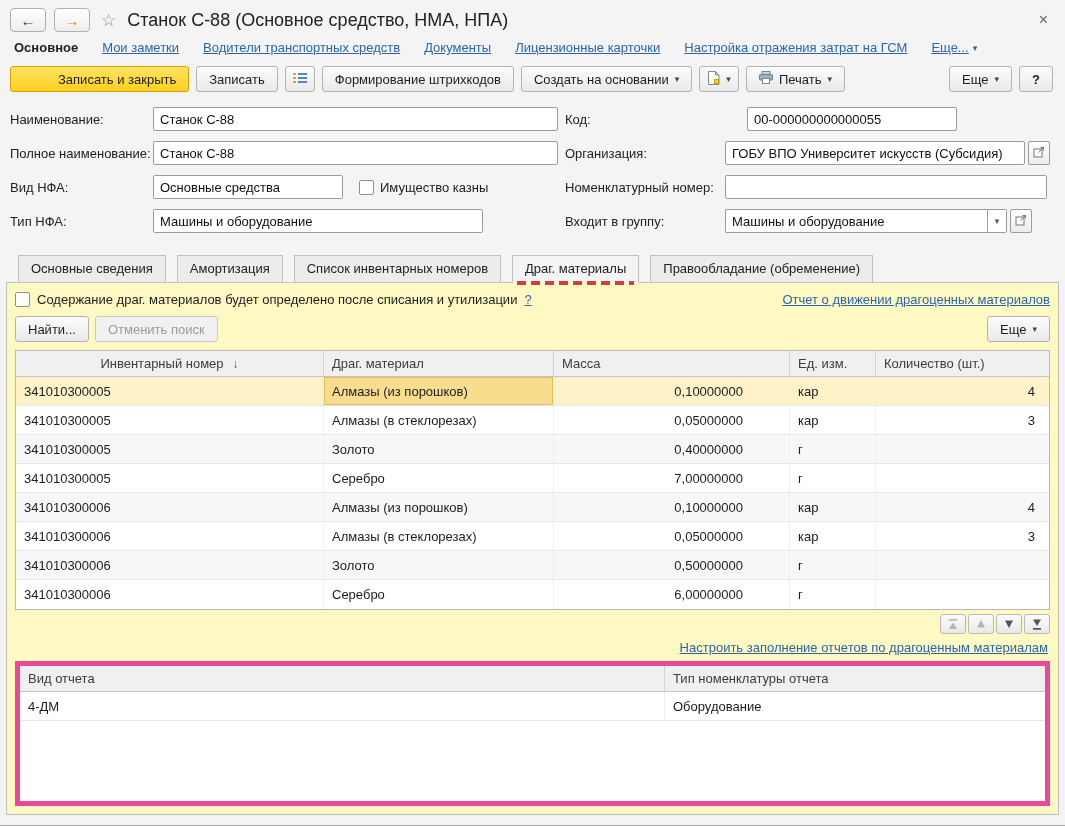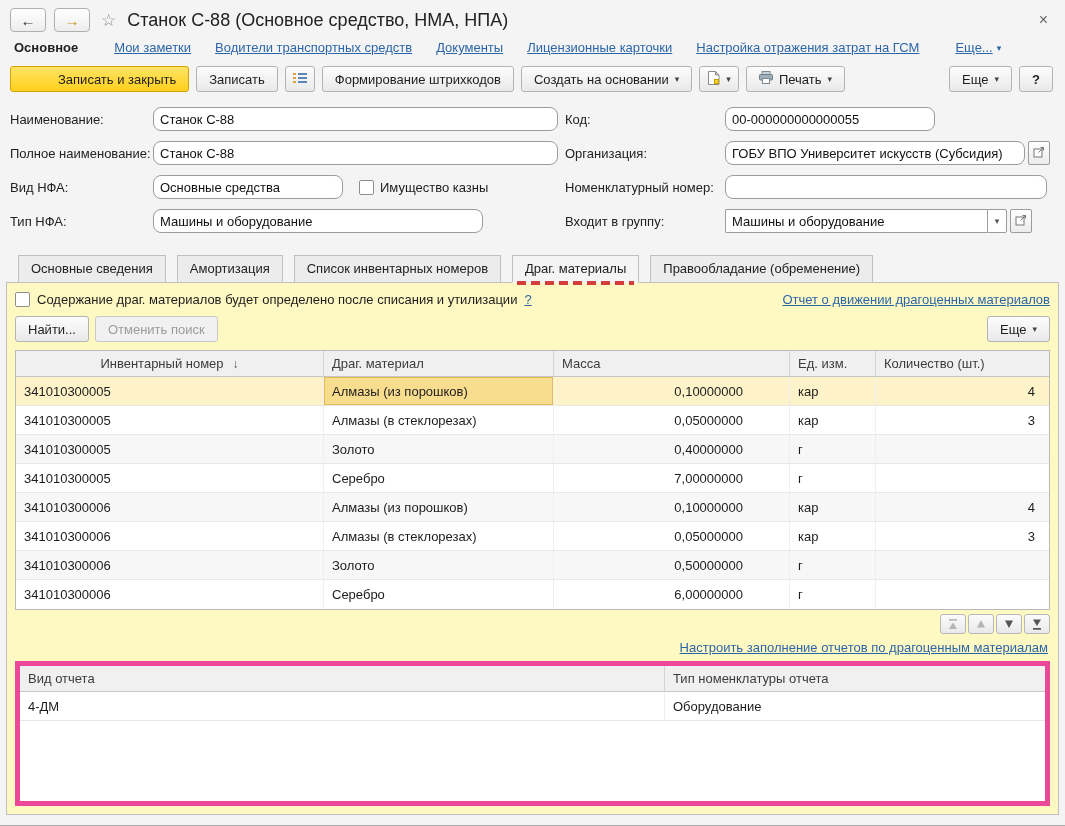--- a/index.html
+++ b/index.html
@@ -14,21 +14,21 @@
   .titlebar { display: flex; align-items: center; gap: 8px; padding: 8px 12px 5px 10px; }
   .histbtn { width: 36px; height: 24px; border: 1px solid #b0b0b0; border-radius: 4px;
              background: linear-gradient(#ffffff, #ededed); font-size: 15px; font-weight: bold;
              color: #333; line-height: 1; }
   .histbtn.fwd { color: #c89018; }
   .star { font-size: 17px; color: #8f8f8f; cursor: pointer; margin: 0 3px; }
   .wtitle { font-size: 18px; color: #222; white-space: nowrap; }
   .closex { margin-left: auto; font-size: 16px; color: #666; cursor: pointer; padding: 0 5px; }
 
   
-  .navrow { display: flex; align-items: center; gap: 36px; padding: 3px 12px 9px 14px; }
+  .navrow { display: flex; align-items: center; gap: 24px; padding: 3px 12px 9px 14px; }
   .nav-active { color: #222; font-weight: bold; cursor: default; }
   .caret { font-size: 9px; color: #444; }
   .navmore { display: inline-flex; align-items: center; gap: 4px; }
   .navmore .caret { color: #2d66a8; }
 
   
   .toolbar { display: flex; align-items: center; gap: 7px; padding: 2px 12px 9px 10px; }
   .btn { height: 26px; padding: 0 12px; border: 1px solid #b3b3b3; border-radius: 3px;
          background: linear-gradient(#fcfcfc, #e9e9e9); color: #1e1e1e;
          display: inline-flex; align-items: center; gap: 6px; white-space: nowrap; }
@@ -39,21 +39,21 @@
   .tb-right { margin-left: auto; display: flex; gap: 7px; }
 
   
   .formarea { display: flex; padding: 6px 10px 12px; }
   .fcol.left { width: 555px; }
   .fcol.right { flex: 1; }
   .frow { display: flex; align-items: center; height: 24px; margin-bottom: 10px; }
   .flabel { color: #222; }
   .left .flabel { width: 143px; }
   .right .flabel { width: 160px; }
-  input.fld { height: 24px; border: 1px solid #9c9c9c; border-radius: 8px; padding: 0 6px;
+  input.fld { height: 24px; border: 1px solid #9c9c9c; border-radius: 2px; padding: 0 6px;
               font-size: 13px; font-family: inherit; color: #111; background: #fff; }
   .combo { display: flex; }
   .combo input { border-right: none; border-radius: 2px 0 0 2px; }
   .combobtn { width: 20px; height: 24px; border: 1px solid #9c9c9c; background: #fff;
               display: flex; align-items: center; justify-content: center; font-size: 9px;
               color: #555; cursor: pointer; border-radius: 0 2px 2px 0; }
   .sqbtn { width: 22px; height: 24px; border: 1px solid #9c9c9c; border-radius: 2px;
            background: linear-gradient(#fff, #ececec); margin-left: 3px;
            display: inline-flex; align-items: center; justify-content: center; }
   .chkwrap { display: inline-flex; align-items: center; gap: 6px; margin-left: 16px; cursor: pointer; }
@@ -207,21 +207,21 @@
         </span>
       </div>
       <div class="frow">
         <span class="flabel">Тип НФА:</span>
         <input class="fld" style="width: 330px;" value="Машины и оборудование">
       </div>
     </div>
     <div class="fcol right">
       <div class="frow">
         <span class="flabel">Код:</span>
-        <input class="fld" style="width: 210px;" value="00-000000000000055">
+        <input class="fld" style="width: 210px; margin-left: 22px;" value="00-000000000000055">
       </div>
       <div class="frow">
         <span class="flabel">Организация:</span>
         <input class="fld" style="width: 300px;" value="ГОБУ ВПО Университет искусств (Субсидия)">
         <button class="sqbtn">
           <span>
             <svg width="12" height="12" viewBox="0 0 12 12">
                 <rect x="1" y="3" width="8" height="8" fill="#fff" stroke="#777"></rect>
                 <path d="M5.5 6.5 L10.5 1.5" stroke="#777" fill="none"></path>
                 <path d="M7.5 1.5 h3 v3" stroke="#777" fill="none"></path>

